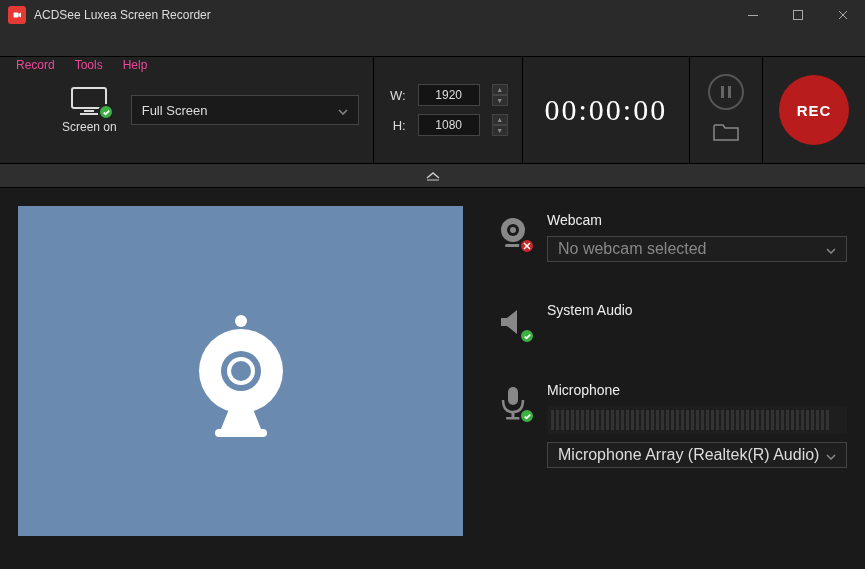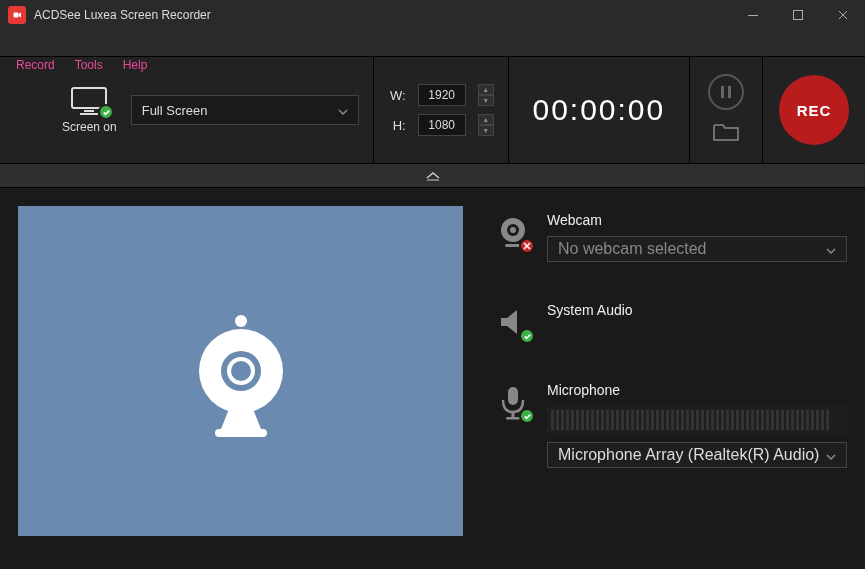--- a/index.html
+++ b/index.html
@@ -24,26 +24,26 @@
 .check-badge { position: absolute; bottom: -4px; right: -6px; width: 16px; height: 16px; background: #3cb043; border-radius: 50%; border: 2px solid #222; display: flex; align-items: center; justify-content: center; }
 .check-badge svg { width: 9px; height: 9px; }
 .screen-label { font-size: 12px; color: #ddd; }
 
 .capture-select { margin-left: 14px; width: 228px; height: 30px; background: #1a1a1a; border: 1px solid #444; display: flex; align-items: center; justify-content: space-between; padding: 0 10px; cursor: pointer; font-size: 13px; color: #ddd; }
 .chevron-down { color: #888; }
 
 .dim-section { flex-direction: column; justify-content: center; gap: 8px; }
 .dim-row { display: flex; align-items: center; gap: 12px; }
 .dim-label { width: 18px; font-size: 13px; color: #ddd; text-align: right; }
-.dim-input { width: 48px; height: 22px; background: #141414; border: 1px solid #444; color: #ddd; text-align: center; font-size: 12px; }
+.dim-input { width: 62px; height: 22px; background: #141414; border: 1px solid #444; color: #ddd; text-align: center; font-size: 12px; }
 .spinner { display: flex; flex-direction: column; }
 .spin-btn { width: 16px; height: 11px; background: #2f2f2f; border: 1px solid #444; display: flex; align-items: center; justify-content: center; cursor: pointer; color: #888; font-size: 7px; }
 
 .timer-section { flex: 1; justify-content: center; }
-.timer { font-size: 30px; letter-spacing: 2px; color: #fff; font-weight: 300; }
+.timer { font-size: 30px; letter-spacing: 2px; color: #fff; font-weight: 300; font-family: Liberation Serif, serif; }
 
 .actions-section { flex-direction: column; justify-content: center; gap: 8px; border-right: 1px solid #000; padding: 0 18px; }
 .pause-btn { width: 36px; height: 36px; border: 2px solid #555; border-radius: 50%; display: flex; align-items: center; justify-content: center; color: #666; cursor: pointer; }
 .folder-btn { width: 36px; height: 28px; display: flex; align-items: center; justify-content: center; color: #888; cursor: pointer; }
 
 .rec-section { padding: 0 16px; }
 .rec-btn { width: 70px; height: 70px; background: #b91c1c; border-radius: 50%; display: flex; align-items: center; justify-content: center; color: #fff; font-weight: bold; font-size: 15px; cursor: pointer; letter-spacing: 1px; }
 
 .collapse-bar { height: 24px; background: #2f2f2f; display: flex; align-items: center; justify-content: center; cursor: pointer; border-bottom: 1px solid #000; }
 .collapse-bar svg { width: 16px; height: 10px; color: #ccc; }

